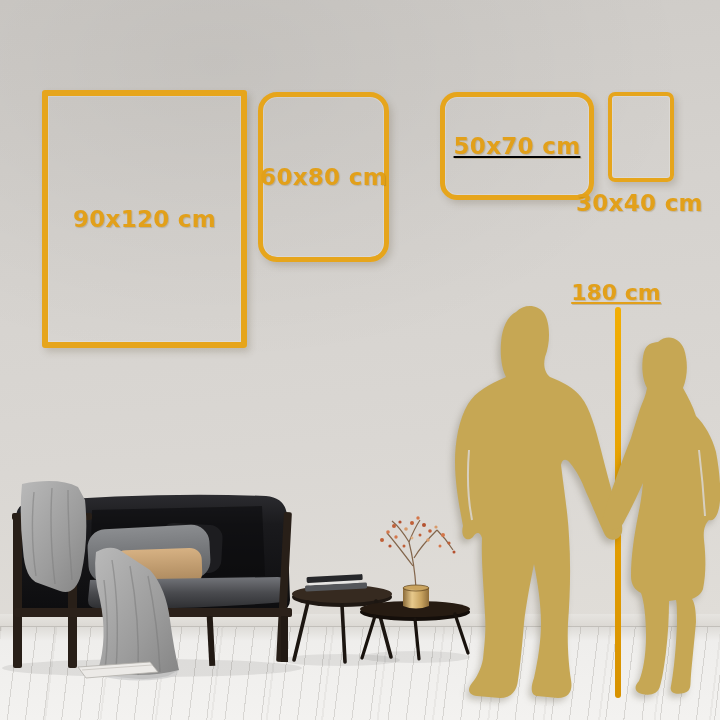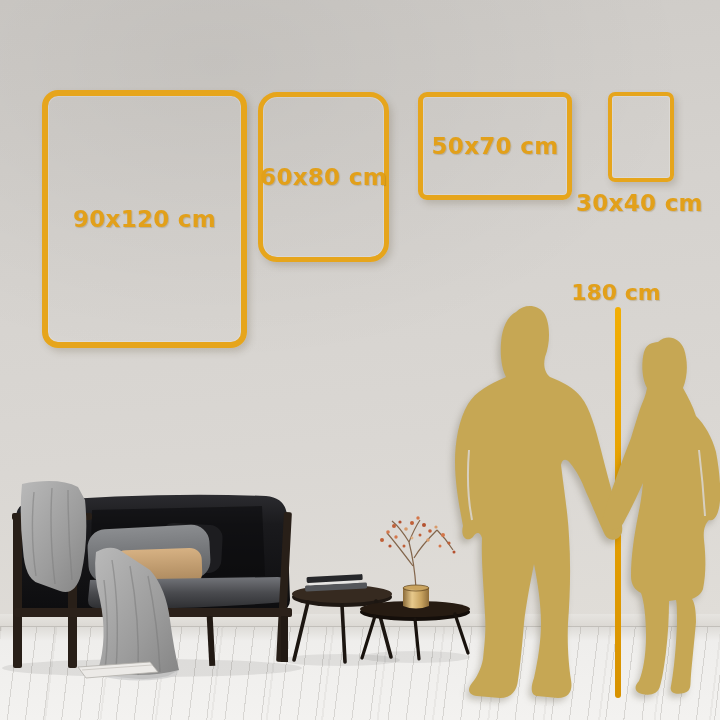--- a/index.html
+++ b/index.html
@@ -18,30 +18,30 @@
       repeating-linear-gradient(97deg, rgba(120,115,108,0.22) 0 1px, rgba(0,0,0,0) 1px 18px),
       repeating-linear-gradient(97deg, rgba(150,145,138,0.10) 0 2px, rgba(0,0,0,0) 2px 55px),
       linear-gradient(180deg,#dedcd8 0,#efeeec 14px,#f3f2f0 100%);}
 
   
   .frame{position:absolute;border-style:solid;border-color:var(--frame-gold,#e6a51c);
     display:flex;align-items:center;justify-content:center;
     box-shadow:3px 4px 7px rgba(95,82,55,0.22), inset 0 0 0 1px rgba(255,255,255,0.18);}
   .frame-label{color:var(--label-gold,#e2a01a);font-weight:700;font-size:23px;letter-spacing:.3px;
     text-shadow:1px 1px 1px rgba(125,88,10,0.25);white-space:nowrap;}
-  #frame-90x120{left:42px;top:90px;width:193px;height:246px;border-width:6px;border-radius:16px;}
+  #frame-90x120{left:42px;top:90px;width:193px;height:246px;border-width:6px;border-radius:3px;}
   #frame-60x80{left:258px;top:92px;width:121px;height:160px;border-width:5px;border-radius:19px;}
-  #frame-50x70{left:418px;top:92px;width:144px;height:98px;border-width:5px;border-radius:9px;}
+  #frame-50x70{left:440px;top:92px;width:144px;height:98px;border-width:5px;border-radius:17px;text-decoration:underline;}
   #frame-30x40{left:608px;top:92px;width:58px;height:82px;border-width:4px;border-radius:7px;}
   .label-below{position:absolute;left:576px;top:190px;width:132px;text-align:left;}
 
   
   .height-label{position:absolute;left:566px;top:280px;width:100px;text-align:center;
     color:var(--label-gold,#e2a01a);font-weight:700;font-size:22px;
-    text-shadow:1px 1px 1px rgba(125,88,10,0.25);}
+    text-shadow:1px 1px 1px rgba(125,88,10,0.25);text-decoration:underline;}
   .height-line{position:absolute;left:615px;top:307px;width:6px;height:391px;border-radius:3px;
     background:linear-gradient(180deg,var(--measure-line-top,#f2ae04),var(--measure-line-bottom,#d89200));
     z-index:3;}
 
   
   .room-svg{position:absolute;left:0;top:480px;z-index:2;}
   .people-svg{position:absolute;left:440px;top:300px;z-index:4;
     filter:drop-shadow(-3px 4px 3px rgba(70,62,40,0.25));}
 </style>
 </head>

